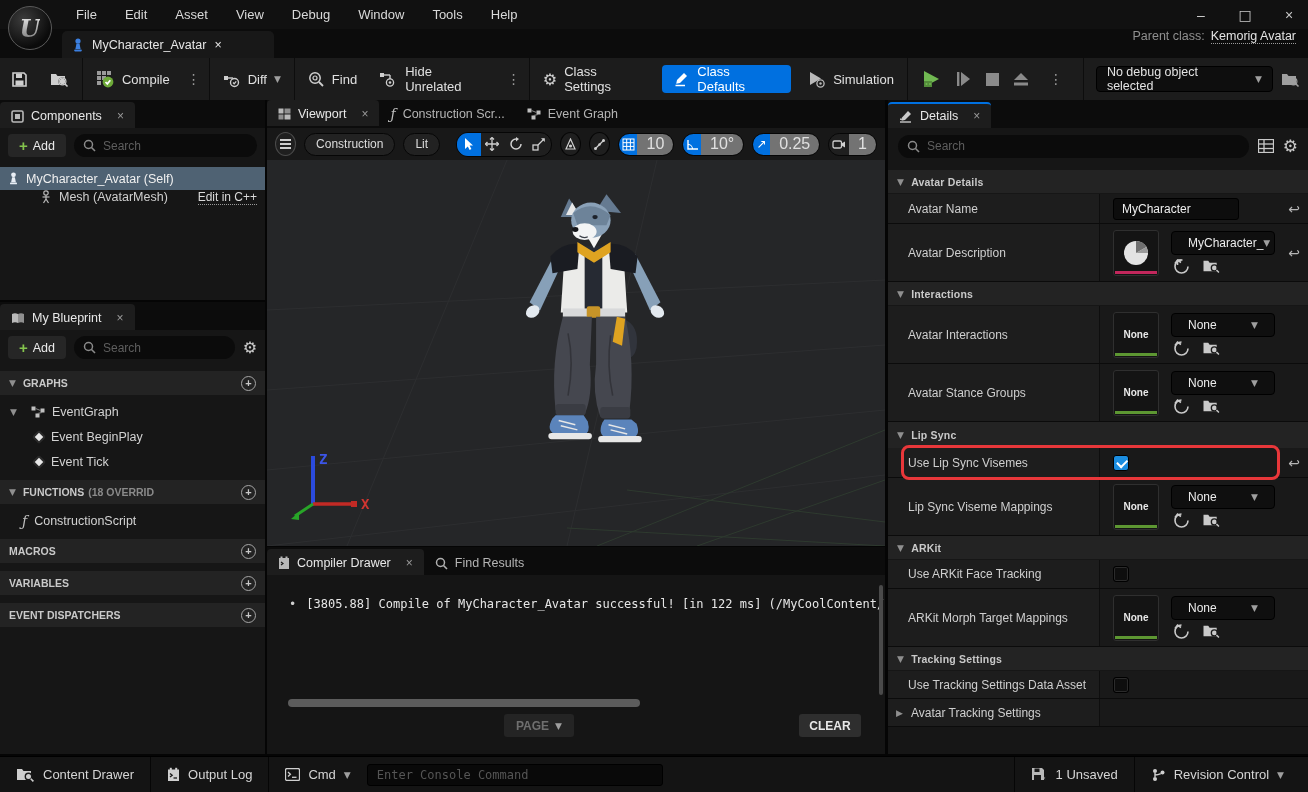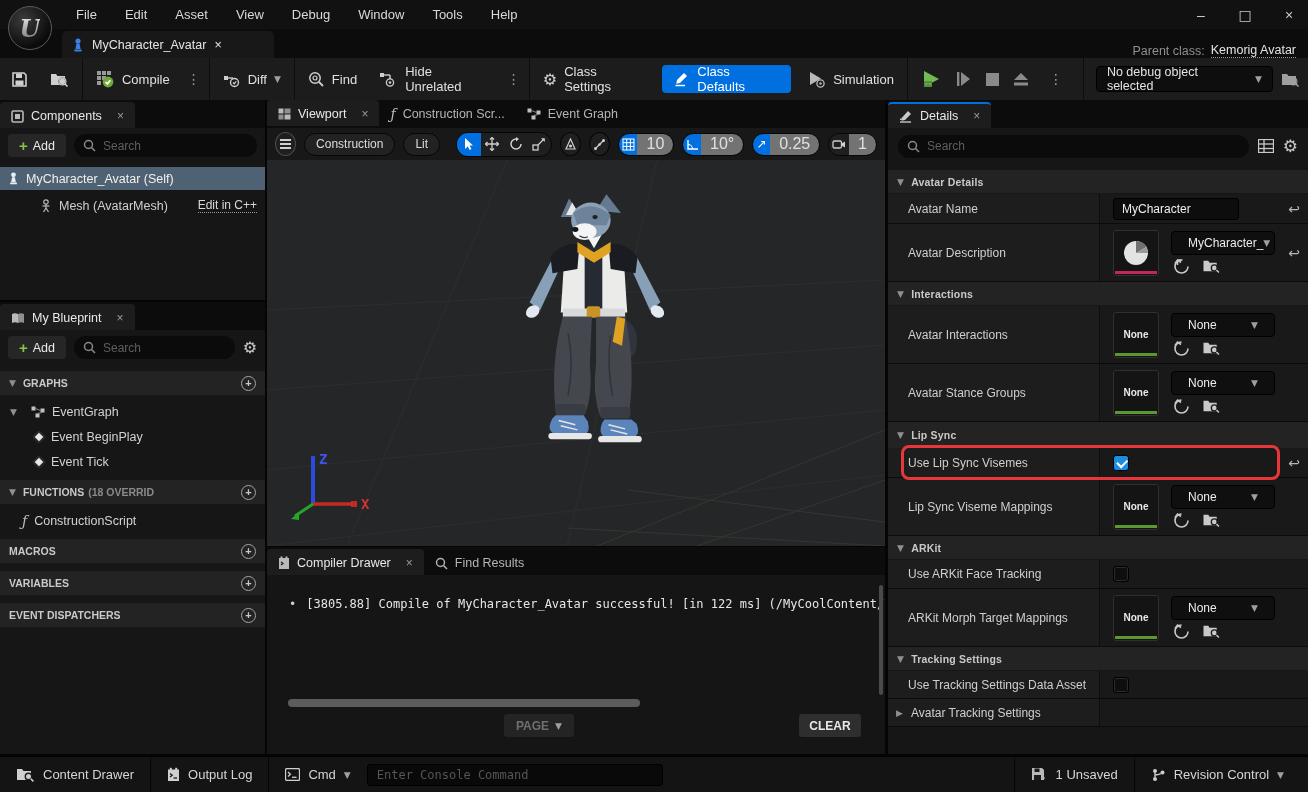--- a/index.html
+++ b/index.html
@@ -16,21 +16,21 @@
   #logo span { font-family:"DejaVu Serif",serif; font-style:italic; font-weight:bold; font-size:24px;
           background:linear-gradient(#f0f0f0,#707070); -webkit-background-clip:text; background-clip:text; color:transparent; }
   .menu-items { display:flex; margin-left:62px; }
   .menu-item { padding:0 14px; font-size:13px; color:#d9d9d9; height:29px; display:flex; align-items:center; cursor:default; }
   .win-controls { position:absolute; right:10px; top:0; height:29px; display:flex; align-items:center; gap:26px; }
   .win-btn { color:#c9c9c9; font-size:14px; width:18px; text-align:center; }
 
   #tabstrip { position:absolute; left:0; top:29px; width:1308px; height:29px; background:#0c0c0c; }
   #doc-tab { position:absolute; left:62px; top:2px; height:27px; width:212px; background:#181818;
              border-radius:5px 5px 0 0; display:flex; align-items:center; gap:8px; padding:0 10px; font-size:12.5px; color:#e6e6e6; }
-  #parent-class { position:absolute; right:12px; top:0; height:29px; display:flex; align-items:flex-end; gap:6px; font-size:12.5px; }
+  #parent-class { position:absolute; right:12px; top:0; height:29px; display:flex; align-items:flex-start; gap:6px; font-size:12.5px; }
   #parent-class .pl { color:#8f8f8f; }
   #parent-class .pv { color:#e3e3e3; border-bottom:1px dotted #9a9a9a; }
 
   #toolbar { position:absolute; left:0; top:58px; width:1308px; height:42px; background:#1c1c1c; display:flex; align-items:center; }
   .tb-sep { width:1px; height:42px; background:#0d0d0d; margin:0 2px; }
   .tb-btn { display:flex; align-items:center; gap:7px; padding:0 11px; height:42px; font-size:13px; color:#e0e0e0; cursor:default; }
   .tb-dots { padding:0 6px; color:#9a9a9a; font-size:14px; }
   .blue-btn { background:#0070e0; border-radius:4px; height:28px; margin:0 6px; padding:0 12px; display:flex; align-items:center; gap:7px; color:#fff; font-size:13px; }
   .chev { font-size:9px; color:#9f9f9f; }
   #debug-select { background:#0e0e0e; border:1px solid #000; border-radius:4px; height:26px; display:flex; align-items:center; gap:10px; padding:0 10px; font-size:12.5px; color:#e3e3e3; margin-left:10px; }
@@ -50,21 +50,21 @@
   .plus-g { color:#84c44d; font-size:15px; font-weight:bold; line-height:1; }
   .circle-plus { width:15px; height:15px; border:1px solid #a5a5a5; border-radius:50%; color:#c7c7c7; font-size:11px; line-height:13px; text-align:center; margin-left:auto; }
   .sec-head { position:absolute; left:0; right:0; height:23px; background:#232323; display:flex; align-items:center; padding:0 9px; font-size:10.5px; font-weight:bold; color:#c9c9c9; letter-spacing:.2px; }
   .tri { color:#8f8f8f; font-size:9px; margin-right:7px; }
 
   
   #components { left:0; top:100px; width:265px; height:200px; }
   #components .body { position:absolute; top:28px; left:0; right:0; bottom:0; background:#161616; }
   .row-tools { display:flex; align-items:center; gap:8px; padding:6px 8px; }
   #comp-self { margin-top:4px; height:23px; background:#4f6273; display:flex; align-items:center; gap:7px; padding:0 8px; font-size:12.5px; color:#f0f0f0; }
-  #comp-mesh { height:23px; display:flex; align-items:flex-end; gap:7px; padding:0 8px 0 40px; font-size:12.5px; color:#cfcfcf; }
+  #comp-mesh { height:23px; display:flex; align-items:flex-start; gap:7px; padding:0 8px 0 40px; font-size:12.5px; color:#cfcfcf; }
   #comp-mesh .cpp { margin-left:auto; color:#dadada; border-bottom:1px dotted #9a9a9a; font-size:12px; }
 
   
   #myblueprint { left:0; top:302px; width:265px; height:452px; }
   #myblueprint .body { position:absolute; top:28px; left:0; right:0; bottom:0; }
   .bp-row { display:flex; align-items:center; gap:7px; font-size:12.5px; color:#d2d2d2; height:25px; padding:0 10px; }
   .bp-head { display:flex; align-items:center; height:24px; background:#232323; padding:0 9px; font-size:10.5px; font-weight:bold; color:#c9c9c9; margin-top:6px; }
   .dim { color:#8a8a8a; font-weight:bold; margin-left:4px; white-space:nowrap; overflow:hidden; }
   .diamond { width:10px; height:10px; background:#e8e8e8; transform:rotate(45deg); border:2px solid #2a2a2a; border-radius:2px; }
   .fnf { font-family:"DejaVu Serif",serif; font-style:italic; color:#bdbdbd; font-size:14px; }

